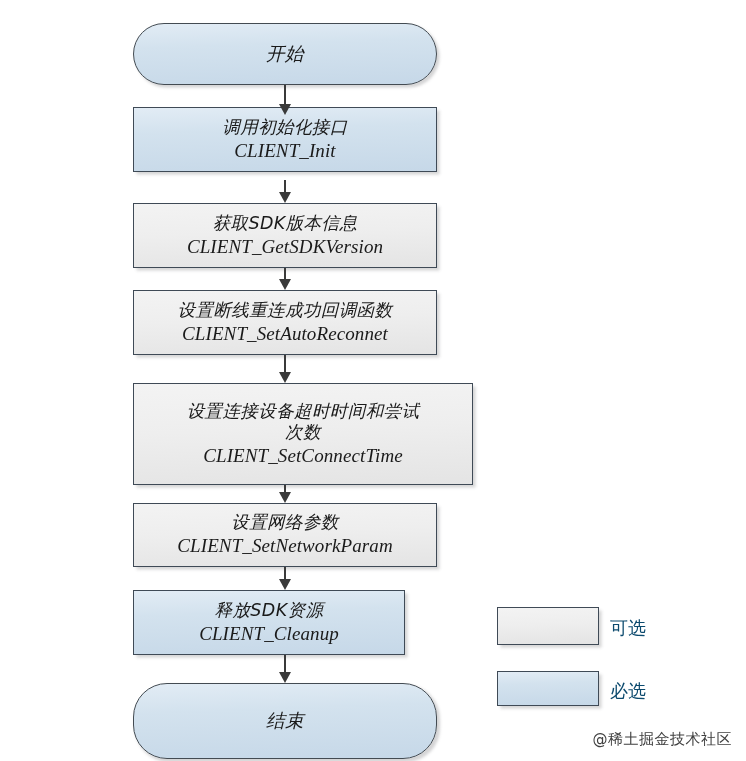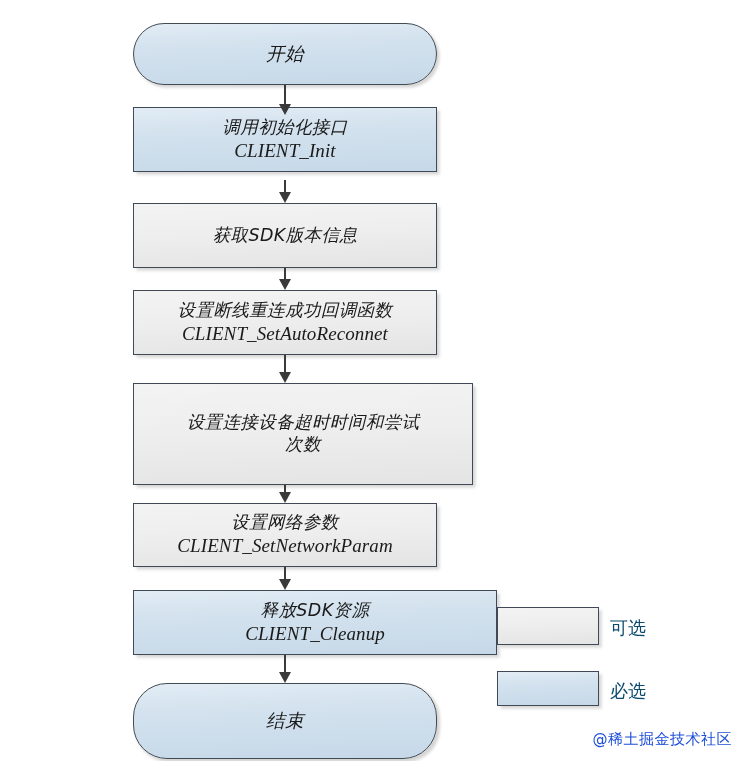--- a/index.html
+++ b/index.html
@@ -111,52 +111,54 @@
     color: #0c4a6e;
     white-space: nowrap;
   }
 
   #watermark {
     position: absolute;
     right: 14px;
     bottom: 12px;
     font-family: "DejaVu Sans", "Liberation Sans", sans-serif;
     font-size: 15px;
-    color: #1d4ed8;
+    color: #404040;
     white-space: nowrap;
     letter-spacing: 0.5px;
   }
 </style>
 </head>
 <body>
 
 <div id="flow-canvas">
     <div class="node terminator fill-blue" style="left: 133px; top: 23px; width: 304px; height: 62px;">
       <span class="ln cjk">开始</span>
     </div>
     <div class="node fill-blue" style="left: 133px; top: 107px; width: 304px; height: 65px;">
       <span class="ln cjk">调用初始化接口</span>
       <span class="ln lat">CLIENT_Init</span>
     </div>
     <div class="node fill-gray" style="left: 133px; top: 203px; width: 304px; height: 65px;">
       <span class="ln cjk">获取SDK版本信息</span>
+      <span class="ln lat">CLIENT_GetSDKVersion</span>
     </div>
     <div class="node fill-gray" style="left: 133px; top: 290px; width: 304px; height: 65px;">
       <span class="ln cjk">设置断线重连成功回调函数</span>
       <span class="ln lat">CLIENT_SetAutoReconnet</span>
     </div>
     <div class="node fill-gray" style="left: 133px; top: 383px; width: 340px; height: 102px;">
       <span class="ln cjk">设置连接设备超时时间和尝试</span>
       <span class="ln cjk">次数</span>
+      <span class="ln lat">CLIENT_SetConnectTime</span>
     </div>
     <div class="node fill-gray" style="left: 133px; top: 503px; width: 304px; height: 64px;">
       <span class="ln cjk">设置网络参数</span>
       <span class="ln lat">CLIENT_SetNetworkParam</span>
     </div>
-    <div class="node fill-blue" style="left: 133px; top: 590px; width: 364px; height: 65px;">
+    <div class="node fill-blue" style="left: 133px; top: 590px; width: 272px; height: 65px;">
       <span class="ln cjk">释放SDK资源</span>
       <span class="ln lat">CLIENT_Cleanup</span>
     </div>
     <div class="node terminator fill-blue" style="left: 133px; top: 683px; width: 304px; height: 76px;">
       <span class="ln cjk">结束</span>
     </div>
     <div class="arrow" style="left: 285px; top: 85px; height: 30px;">
       <div class="shaft" style="height: 21px;"></div>
       <div class="head" style="top: 19px;"></div>
     </div>

